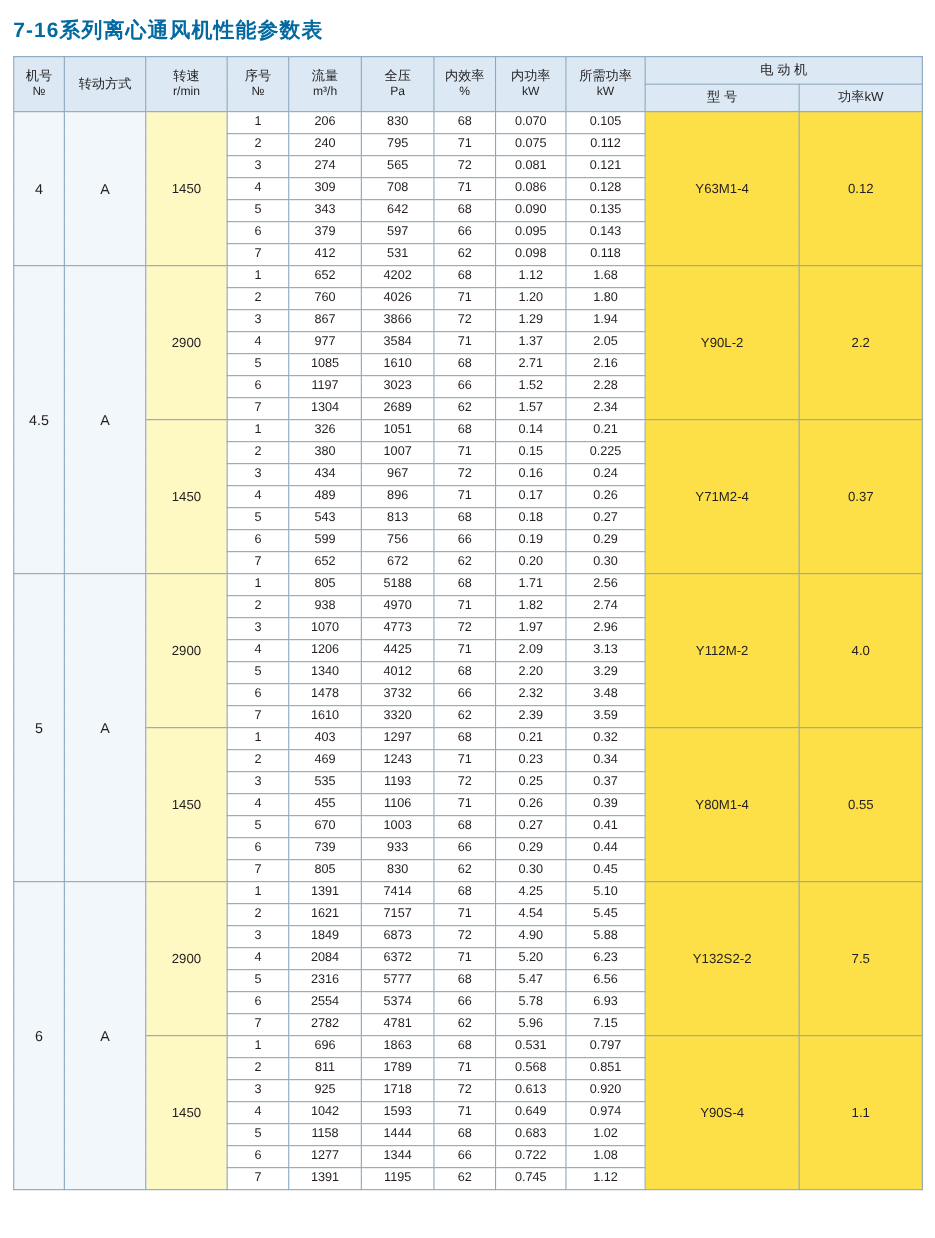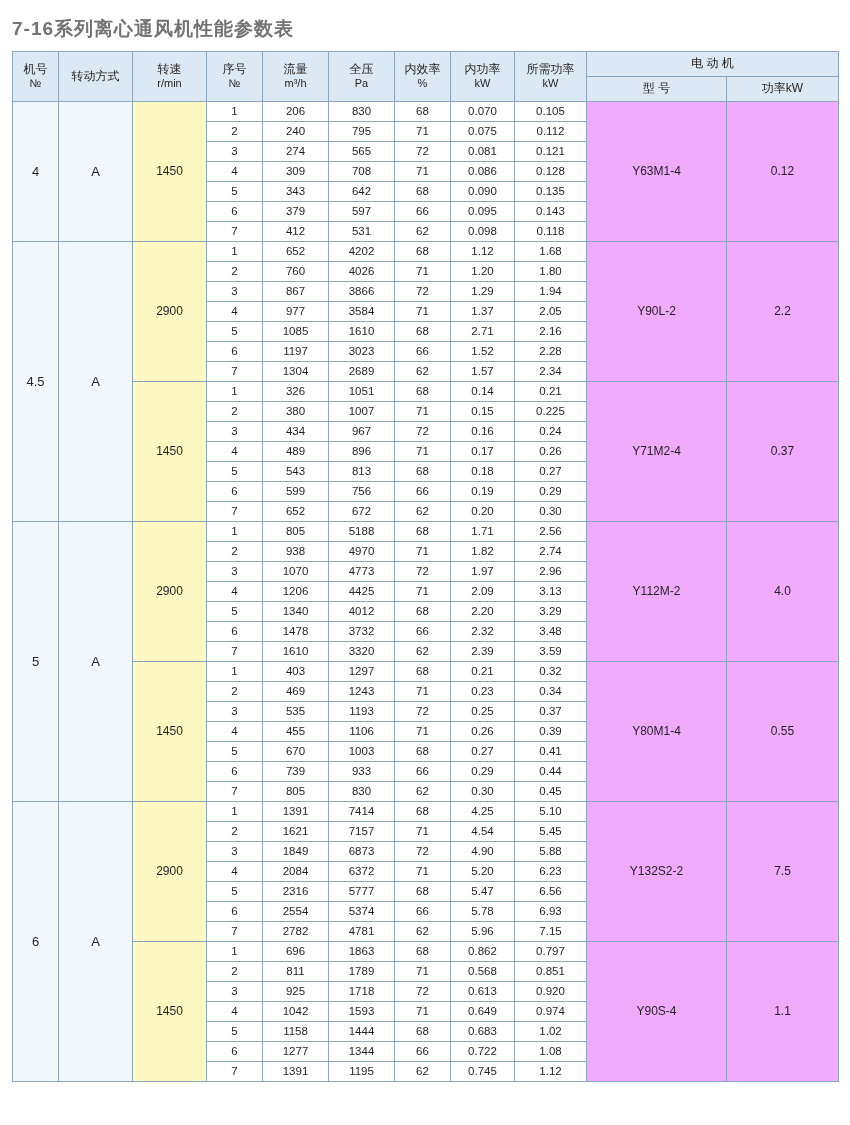--- a/index.html
+++ b/index.html
@@ -17,21 +17,21 @@
   .page {
     width: 850px;
     height: 1125px;
     box-sizing: border-box;
     padding: 0;
     position: relative;
   }
   .doc-title {
     font-size: 19px;
     font-weight: bold;
-    color: #737373;
+    color: #0369a1;
     letter-spacing: 1px;
     padding: 18px 0 10px 12px;
     line-height: 1.2;
   }
   table.spec {
     border-collapse: collapse;
     table-layout: fixed;
     width: 826px;
     margin-left: 12px;
     font-size: 12px;
@@ -59,21 +59,21 @@
   .hdr-line2 { display: block; font-size: 11px; }
   td.group-cell {
     background: #f2f7fb;
     font-size: 13px;
   }
   td.rpm-cell {
     background: #fef9c3;
     font-size: 12px;
   }
   td.motor-cell {
-    background: #f0abfc;
+    background: #fde047;
     font-size: 12px;
   }
   tbody td.data {
     background: #ffffff;
     font-size: 11.5px;
     height: 19px;
   }
   td.idx {
     font-size: 11.5px;
   }
@@ -516,21 +516,21 @@
           <td class="data">62</td>
           <td class="data">5.96</td>
           <td class="data">7.15</td>
         </tr>
         <tr>
           <td class="rpm-cell" rowspan="7">1450</td>
           <td class="data idx">1</td>
           <td class="data">696</td>
           <td class="data">1863</td>
           <td class="data">68</td>
-          <td class="data">0.862</td>
+          <td class="data">0.531</td>
           <td class="data">0.797</td>
           <td class="motor-cell" rowspan="7">Y90S-4</td>
           <td class="motor-cell" rowspan="7">1.1</td>
         </tr>
         <tr>
           <td class="data idx alt">2</td>
           <td class="data alt">811</td>
           <td class="data alt">1789</td>
           <td class="data alt">71</td>
           <td class="data alt">0.568</td>

